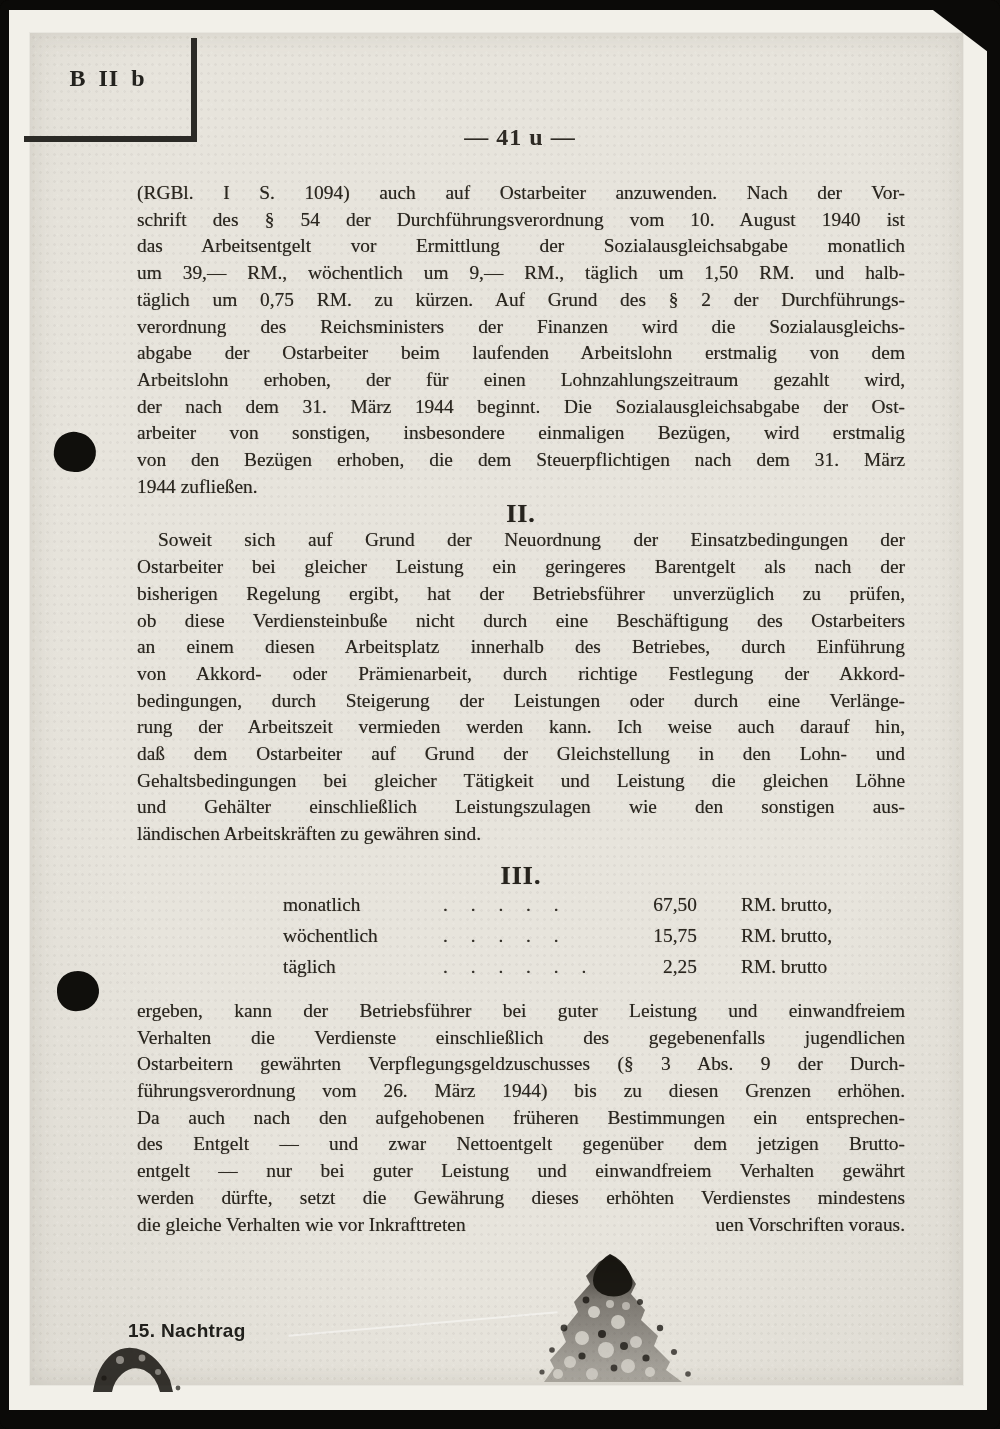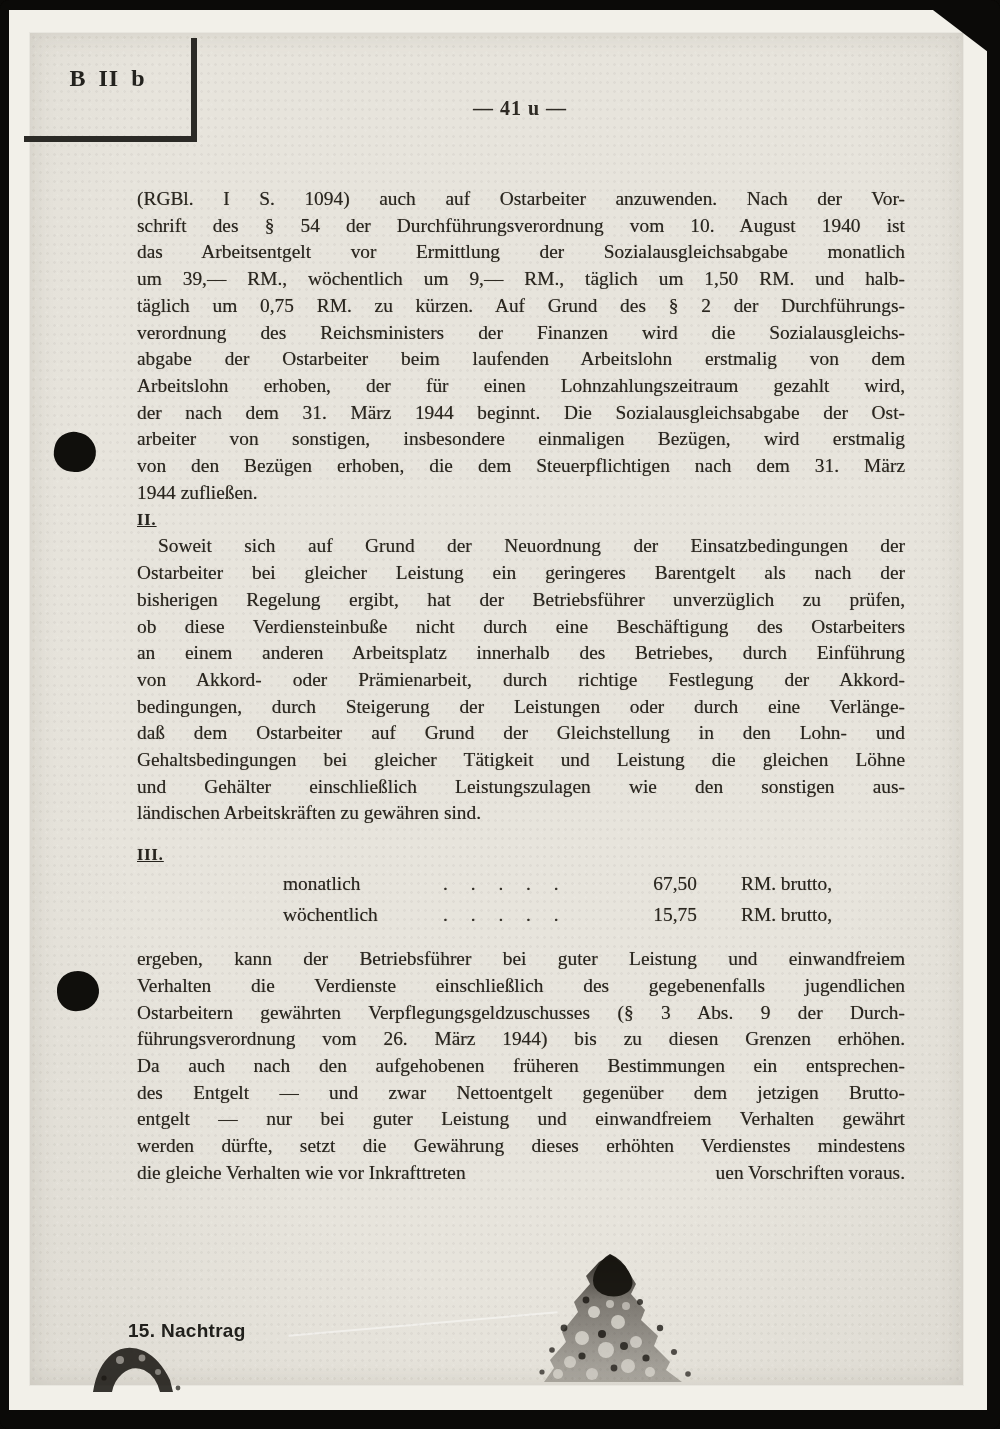--- a/index.html
+++ b/index.html
@@ -44,39 +44,39 @@
   .class-box{
     position:absolute;left:24px;top:38px;width:167px;height:98px;
     border-right:6px solid #2b2a26;border-bottom:6px solid #2b2a26;
   }
   .class-label{
     position:absolute;left:0;top:27px;width:100%;text-align:center;
     font-weight:bold;font-size:24px;letter-spacing:1px;word-spacing:5px;
     color:#23221e;
   }
   .page-number{
-    position:absolute;left:430px;top:97px;width:180px;text-align:center;
-    font-size:20px;font-weight:600;letter-spacing:1px;color:#2e2a24;
+    position:absolute;left:430px;top:124px;width:180px;text-align:center;
+    font-size:24px;font-weight:600;letter-spacing:1px;color:#2e2a24;
   }
   
   .content{
-    position:absolute;left:137px;top:186px;width:768px;
+    position:absolute;left:137px;top:180px;width:768px;
     font-size:19.4px;line-height:26.7px;
     color:var(--ink-text);
     text-shadow:0 0 0.7px rgba(42,38,31,0.55);
   }
   .tline{
     text-align:justify;text-align-last:justify;
     white-space:nowrap;
   }
   .para-endleft .tline:last-child{text-align-last:left;}
   .indent1 .tline:first-child{text-indent:21px;}
   .sec-head{
-    text-align:left;font-weight:bold;font-size:16px;line-height:27px;
-    letter-spacing:1px;color:#26231d;text-decoration:underline;
+    text-align:center;font-weight:bold;font-size:26px;line-height:27px;
+    letter-spacing:1px;color:#26231d;
   }
   .sec2-head{margin-top:0;}
   .sec2-para{}
   .sec3-head{margin-top:14px;}
   .sec3-intro{margin-top:8px;}
   
   .rates{margin-top:0;padding-left:146px;}
   .rate-row{display:flex;align-items:baseline;height:31px;line-height:31px;gap:32px;}
   .rate-label{width:128px;flex:none;}
   .rate-dots{width:158px;flex:none;letter-spacing:9px;overflow:hidden;color:#35312a;}
@@ -144,23 +144,24 @@
         <div class="tline">1944 zufließen.</div>
       </div>
 
     <div class="sec-head sec2-head">II.</div>
 
     <div class="para para-endleft indent1 sec2-para">
         <div class="tline">Soweit sich auf Grund der Neuordnung der Einsatzbedingungen der</div>
         <div class="tline">Ostarbeiter bei gleicher Leistung ein geringeres Barentgelt als nach der</div>
         <div class="tline">bisherigen Regelung ergibt, hat der Betriebsführer unverzüglich zu prüfen,</div>
         <div class="tline">ob diese Verdiensteinbuße nicht durch eine Beschäftigung des Ostarbeiters</div>
-        <div class="tline">an einem anderen Arbeitsplatz innerhalb des Betriebes, durch Einführung</div>
+        <div class="tline">an einem diesen Arbeitsplatz innerhalb des Betriebes, durch Einführung</div>
         <div class="tline">von Akkord- oder Prämienarbeit, durch richtige Festlegung der Akkord-</div>
         <div class="tline">bedingungen, durch Steigerung der Leistungen oder durch eine Verlänge-</div>
+        <div class="tline">rung der Arbeitszeit vermieden werden kann. Ich weise auch darauf hin,</div>
         <div class="tline">daß dem Ostarbeiter auf Grund der Gleichstellung in den Lohn- und</div>
         <div class="tline">Gehaltsbedingungen bei gleicher Tätigkeit und Leistung die gleichen Löhne</div>
         <div class="tline">und Gehälter einschließlich Leistungszulagen wie den sonstigen aus-</div>
         <div class="tline">ländischen Arbeitskräften zu gewähren sind.</div>
       </div>
 
     <div class="sec-head sec3-head">III.</div>
 
 
     <div class="rates">
@@ -172,20 +173,26 @@
           <span class="rate-unit">RM. brutto,</span>
         </div>
 
         <div class="rate-row">
           <span class="rate-label">wöchentlich</span>
           <span class="rate-dots">. . . . .</span>
           <span class="rate-value">15,75</span>
           <span class="rate-unit">RM. brutto,</span>
         </div>
 
+        <div class="rate-row">
+          <span class="rate-label">täglich</span>
+          <span class="rate-dots">. . . . . .</span>
+          <span class="rate-value">2,25</span>
+          <span class="rate-unit">RM. brutto</span>
+        </div>
       </div>
 
     <div class="para closing">
         <div class="tline">ergeben, kann der Betriebsführer bei guter Leistung und einwandfreiem</div>
         <div class="tline">Verhalten die Verdienste einschließlich des gegebenenfalls jugendlichen</div>
         <div class="tline">Ostarbeitern gewährten Verpflegungsgeldzuschusses (§ 3 Abs. 9 der Durch-</div>
         <div class="tline">führungsverordnung vom 26. März 1944) bis zu diesen Grenzen erhöhen.</div>
         <div class="tline">Da auch nach den aufgehobenen früheren Bestimmungen ein entsprechen-</div>
         <div class="tline">des Entgelt — und zwar Nettoentgelt gegenüber dem jetzigen Brutto-</div>
         <div class="tline">entgelt — nur bei guter Leistung und einwandfreiem Verhalten gewährt</div>

